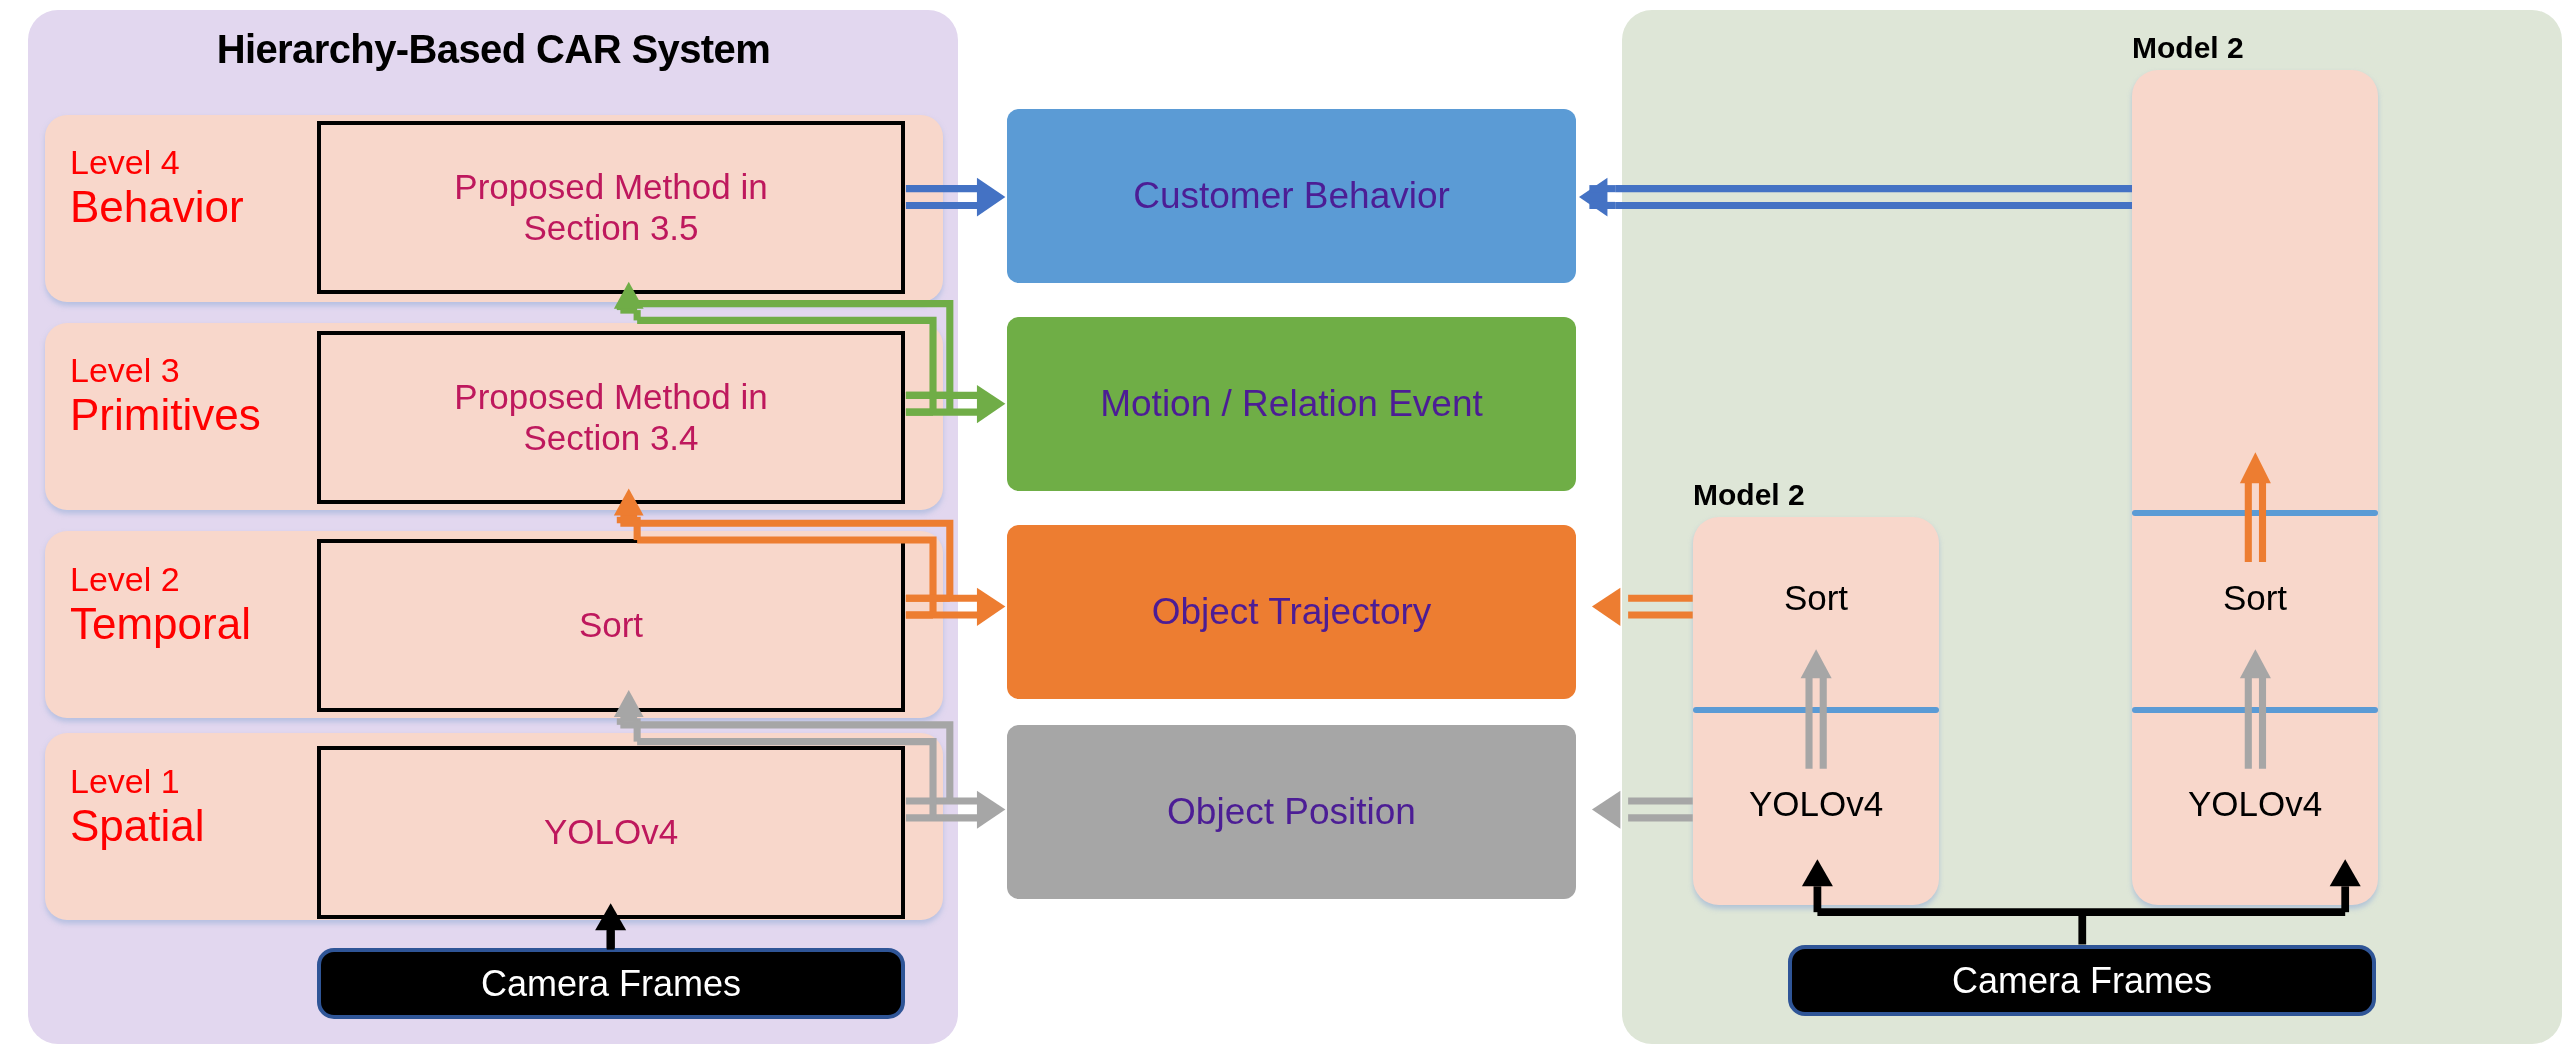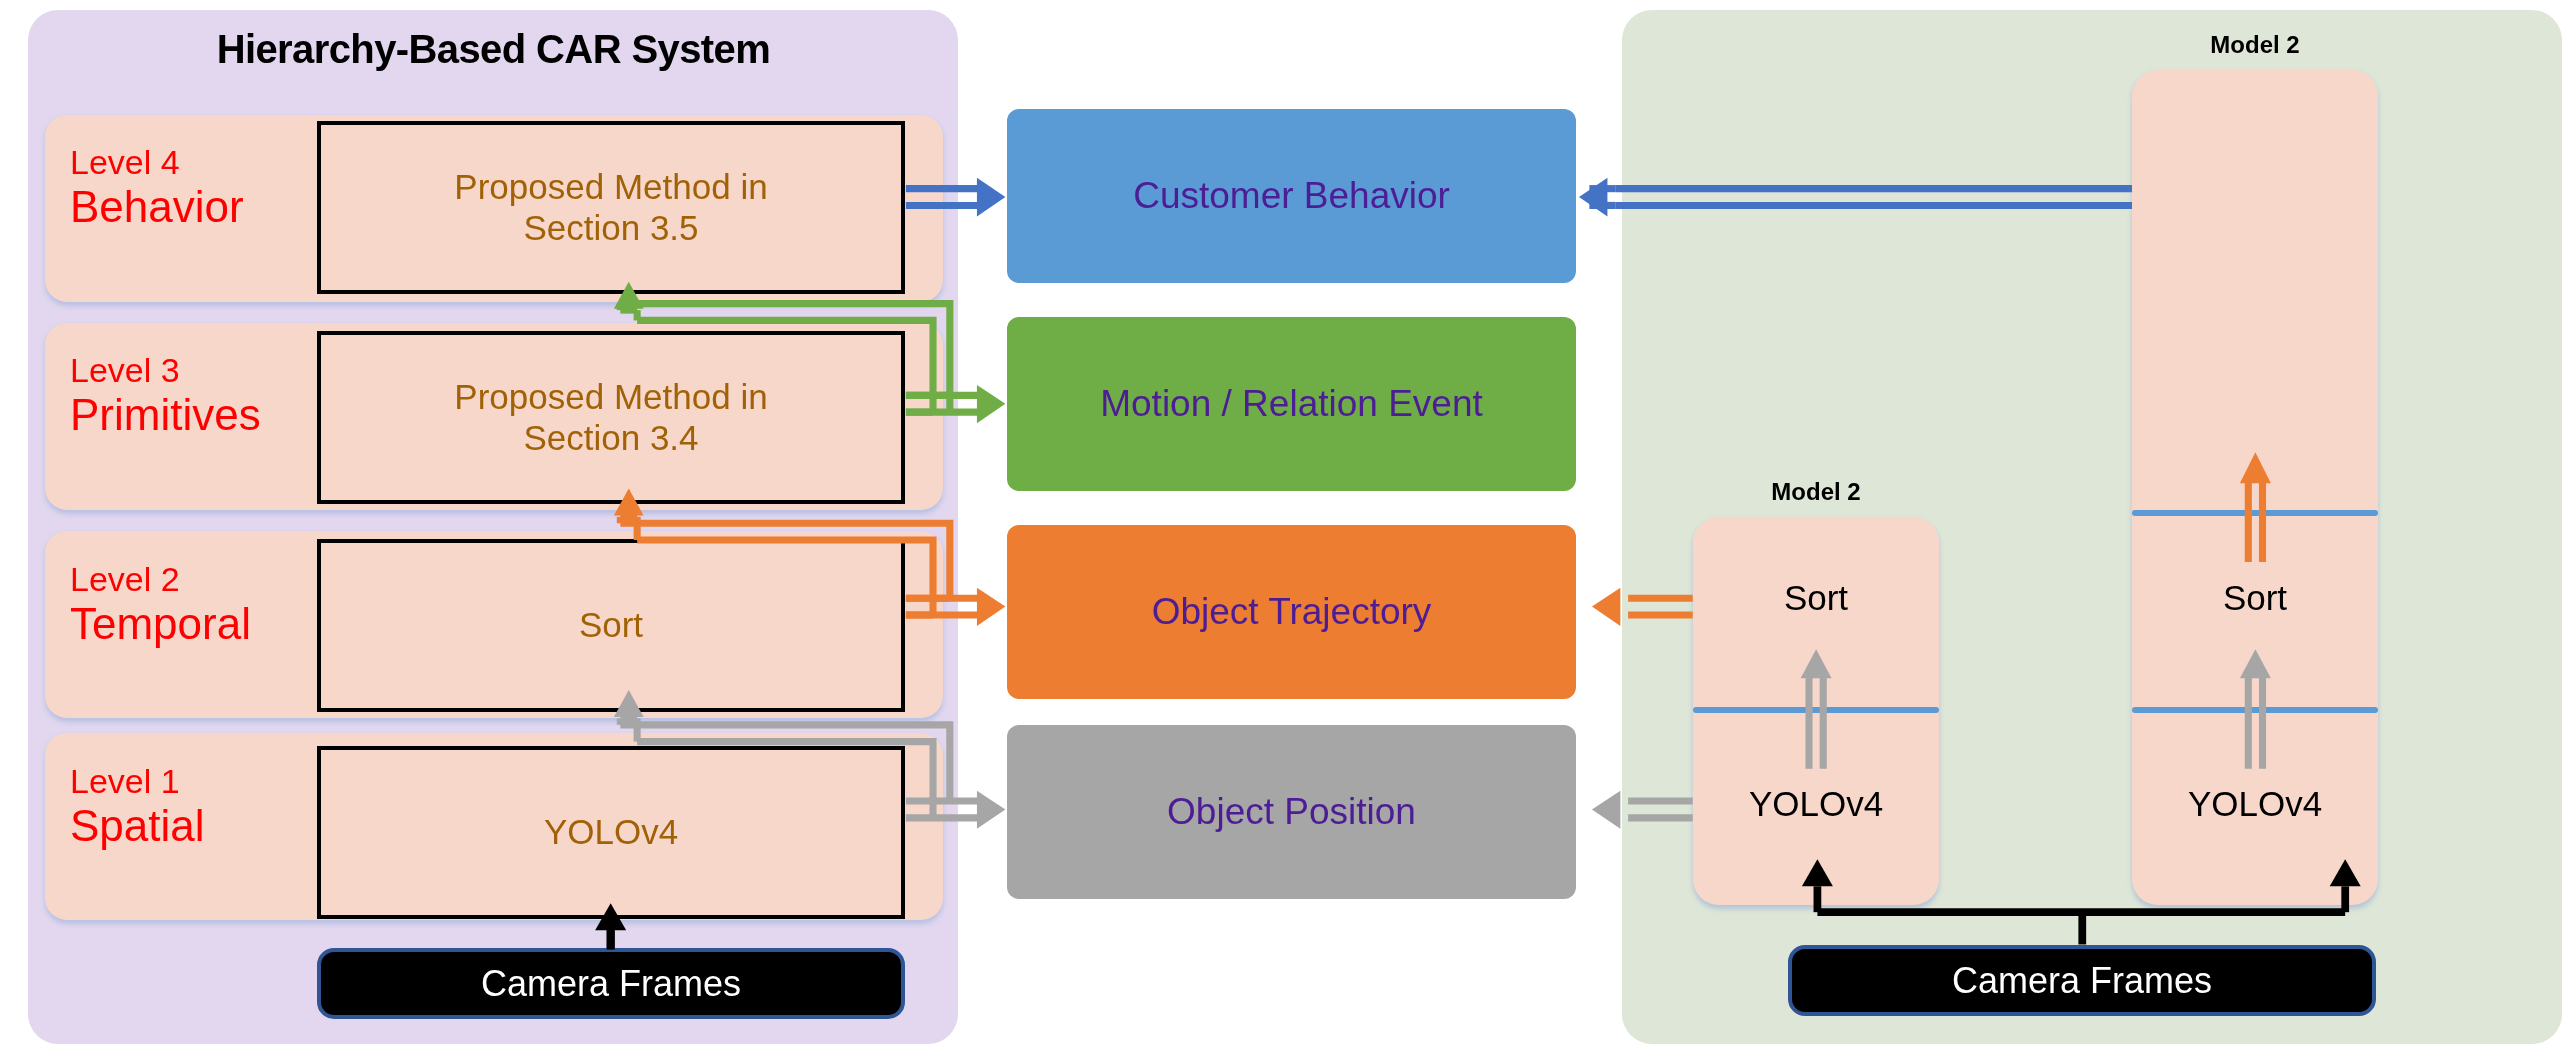--- a/index.html
+++ b/index.html
@@ -20,36 +20,36 @@
   
   .level-row{position:absolute;background:#F8D7CB;border-radius:22px;
       box-shadow:0 3.9px 5.8px rgba(150,175,215,.55);}
   .level-label{position:absolute;color:#FF0000;font-size:34px;line-height:1.14;
       white-space:nowrap;}
   .level-label .ln2{font-size:44px;display:block;}
 
   
   .method-box{position:absolute;background:#F8D7CB;border:4.5px solid #000;
       display:flex;align-items:center;justify-content:center;text-align:center;
-      color:#a16207;font-size:35px;line-height:1.16;box-sizing:border-box;}
+      color:#be185d;font-size:35px;line-height:1.16;box-sizing:border-box;}
 
   
   .out-box{position:absolute;border-radius:12px;display:flex;align-items:center;
       justify-content:center;color:#4c1d95;font-size:37px;text-align:center;}
 
   
   .camera{position:absolute;background:#000;border:4.5px solid #2F5597;
       border-radius:17px;display:flex;align-items:center;justify-content:center;
       color:#fff;font-size:36px;box-sizing:border-box;}
 
   
   .model-col{position:absolute;background:#F8D7CB;border-radius:26px;
       box-shadow:0 3.9px 5.8px rgba(150,175,215,.6);}
-  .model-title{position:absolute;font-weight:bold;font-size:24px;color:#000;
-      white-space:nowrap;text-align:center;}
+  .model-title{position:absolute;font-weight:bold;font-size:30px;color:#000;
+      white-space:nowrap;}
   .model-cell{position:absolute;display:flex;align-items:center;
       justify-content:center;font-size:35px;color:#000;white-space:nowrap;}
   .sep-line{position:absolute;height:5.8px;background:#5B9BD5;border-radius:3.2px;}
 
   
   #wires{position:absolute;left:0;top:0;width:2576px;height:1053px;
       pointer-events:none;}
 </style>
 </head>
 <body>

